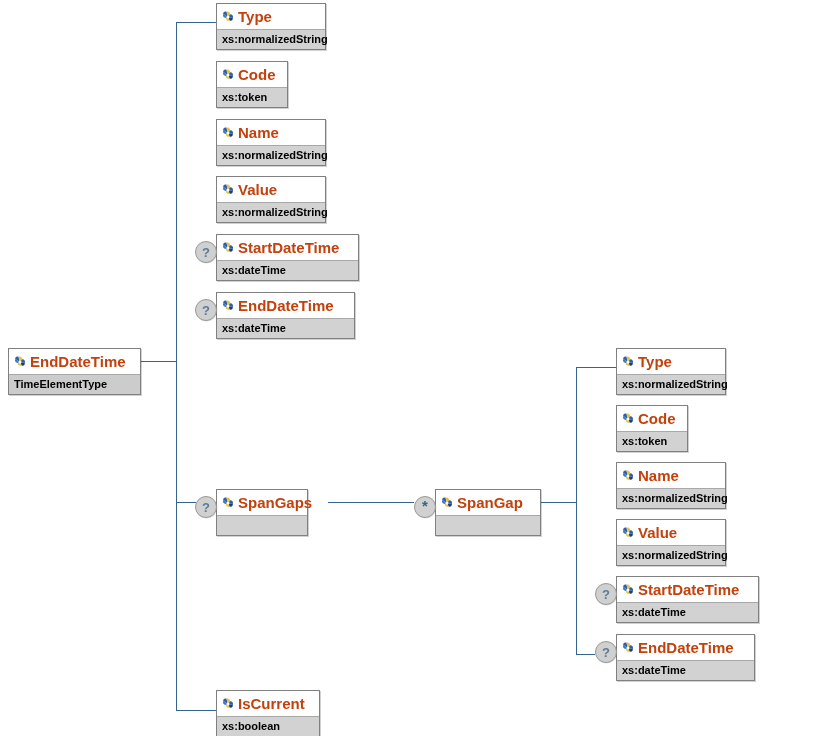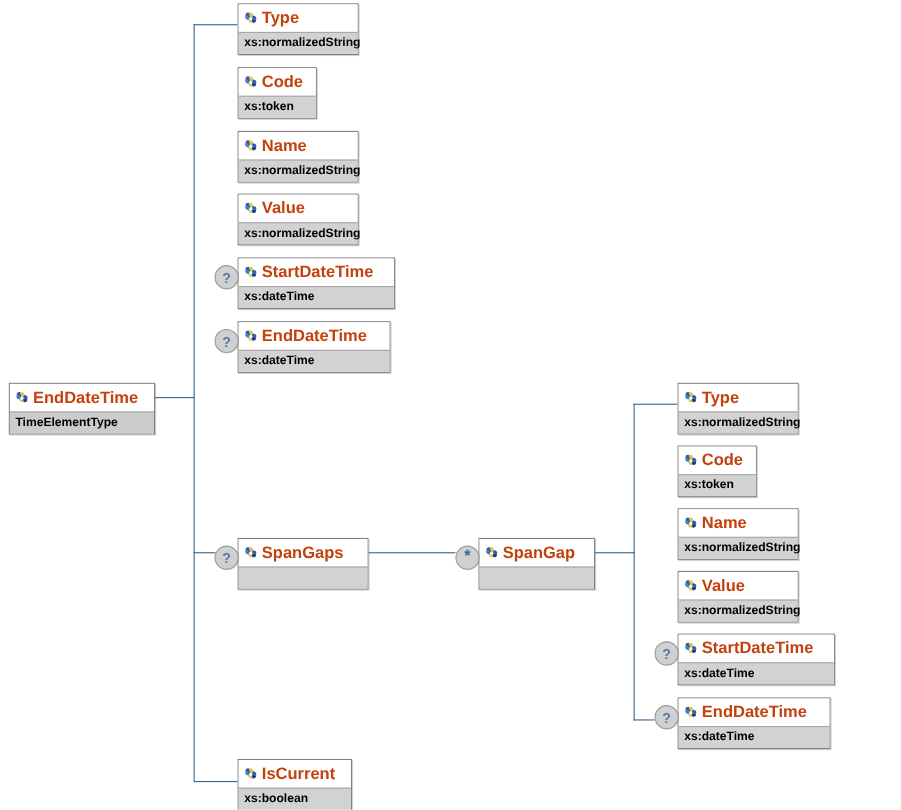--- a/index.html
+++ b/index.html
@@ -227,21 +227,21 @@
             <circle cx="7" cy="7" r="1.5" fill="#ffffff"></circle>
           </svg>
         </span>
         <span class="nname">EndDateTime</span>
       </div>
       <div class="trow">
         <span class="ttype">xs:dateTime</span>
       </div>
     </div>
     <div class="marker" style="left: 195px; top: 299px;">?</div>
-    <div class="node empty" style="left: 216px; top: 489px; width: 119px;">
+    <div class="node empty" style="left: 216px; top: 489px; width: 92px;">
       <div class="nrow">
         <span class="eicon">
           <svg width="14" height="14" viewBox="0 0 14 14">
             <path d="M7,7 L2.2,4.0 C2.0,2.0 3.6,0.9 5.4,1.6 L7,7 Z" fill="#2f5fa8"></path>
             <path d="M7,7 L5.4,1.6 C7.4,1.0 9.2,2.2 9.2,4.2 L7,7 Z" fill="#e8c23a"></path>
             <path d="M7,7 L9.2,4.2 C11.4,4.3 12.6,6.0 11.8,7.9 L7,7 Z" fill="#2f5fa8"></path>
             <path d="M7,7 L11.8,7.9 C12.0,10.0 10.4,11.2 8.6,10.5 L7,7 Z" fill="#1b3f7a"></path>
             <path d="M7,7 L8.6,10.5 C6.6,11.2 4.8,10.0 4.8,8.0 L7,7 Z" fill="#e8c23a"></path>
             <path d="M7,7 L4.8,8.0 C2.6,7.8 1.4,6.0 2.2,4.0 L7,7 Z" fill="#3d7ac4"></path>
             <circle cx="7" cy="7" r="1.5" fill="#ffffff"></circle>

